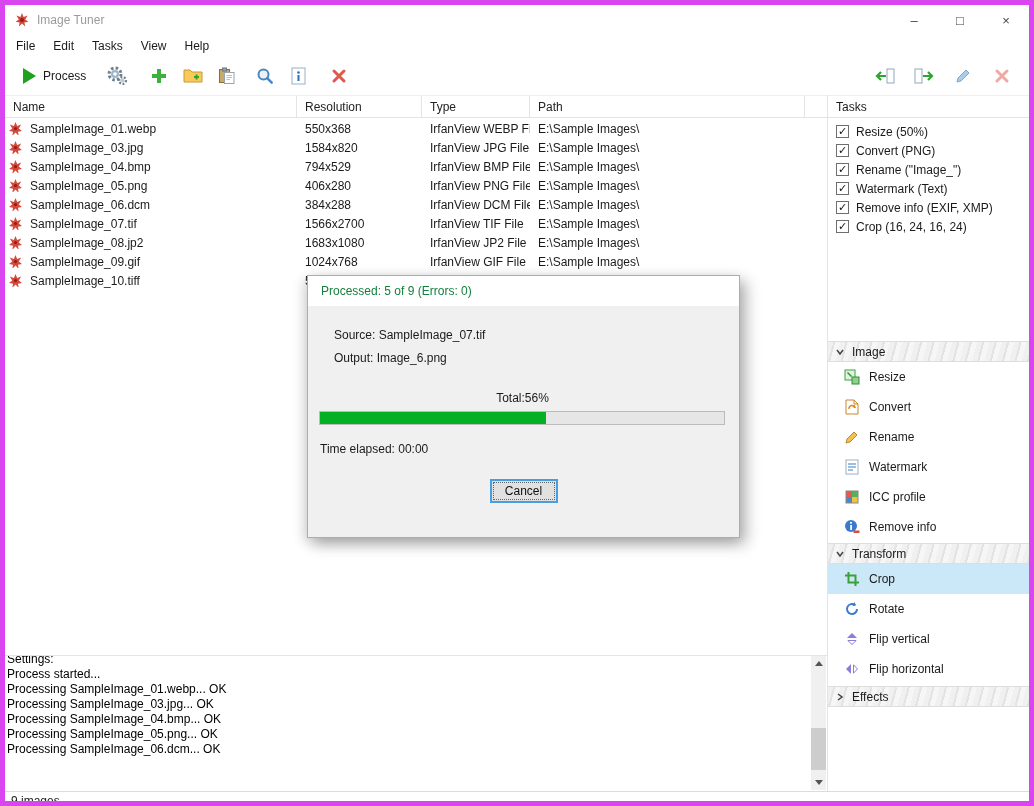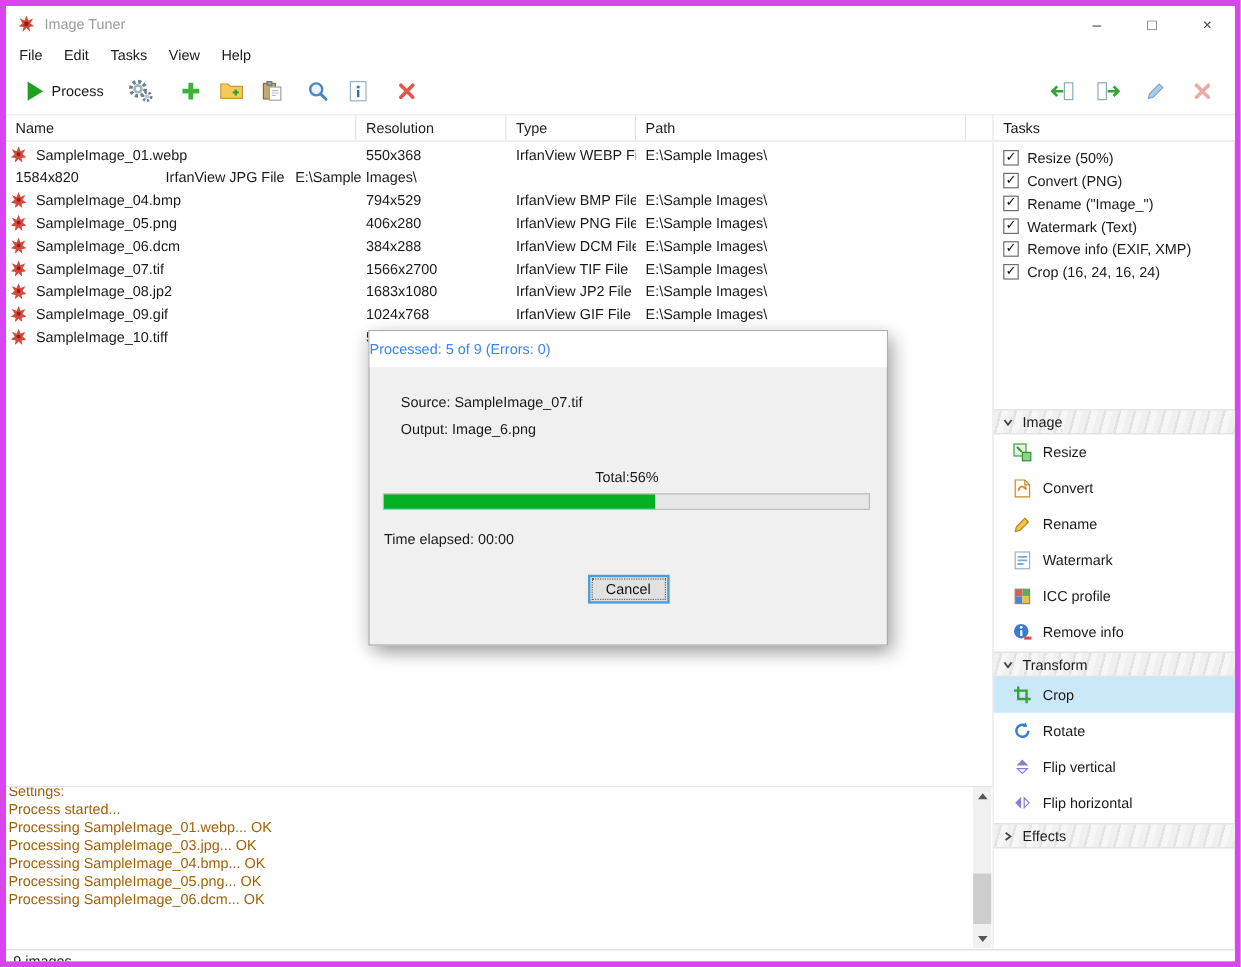--- a/index.html
+++ b/index.html
@@ -56,35 +56,35 @@
   #items-image{top:357px}
   #items-transform{top:559px}
   .side-item{height:30px;display:flex;align-items:center;padding-left:16px;gap:9px;}
   .side-item.selected{background:#cbe8f9;}
   .sicon{width:16px;height:16px;display:inline-flex;flex:0 0 16px;}
 
   
   .log-panel{position:absolute;left:0;top:650px;width:822px;height:136px;border-top:1px solid #e4e4e4;overflow:hidden;background:#fff;}
   .log-lines{position:absolute;left:2px;top:-4px;width:790px;}
   .log-line{height:15px;line-height:15px;white-space:pre;}
-  .c-green{color:#a16207}.c-black{color:#1a1a1a}
+  .c-green{color:#000000}.c-black{color:#1a1a1a}
   .scrollbar{position:absolute;left:806px;top:651px;width:15px;height:134px;background:#f0f0f0;}
   .sb-btn{position:absolute;left:0;width:15px;height:15px;display:flex;align-items:center;justify-content:center;background:#f0f0f0;}
   .sb-up{top:0}.sb-down{bottom:0}
   .tri-up{width:0;height:0;border-left:4px solid transparent;border-right:4px solid transparent;border-bottom:5px solid #555;}
   .tri-down{width:0;height:0;border-left:4px solid transparent;border-right:4px solid transparent;border-top:5px solid #555;}
   .sb-thumb{position:absolute;left:0;top:72px;width:15px;height:42px;background:#cdcdcd;}
 
   
   .statusbar{position:absolute;left:0;top:786px;width:100%;height:19px;border-top:1px solid #dcdcdc;display:flex;align-items:center;padding-left:6px;color:#222;background:#fff;}
 
   
   .dialog{position:absolute;left:302px;top:270px;width:433px;height:263px;background:#f0f0f0;border:1px solid #adadad;
     box-shadow:6px 6px 14px rgba(0,0,0,.30),-4px 4px 12px rgba(0,0,0,.12);z-index:10;}
-  .dialog-title{height:30px;background:#fff;display:flex;align-items:center;color:#3b82f6;}
+  .dialog-title{height:30px;background:#fff;display:flex;align-items:center;padding-left:13px;color:#15803d;}
   .dlg-src{margin:22px 0 0 26px;}
   .dlg-out{margin:9px 0 0 26px;}
   .total-row{margin:26px 14px 0 12px;display:flex;justify-content:center;}
   .progress{margin:6px 14px 0 11px;height:14px;background:#e6e6e6;border:1px solid #bcbcbc;}
   .progress-fill{height:100%;background:#06b025;width:0;}
   .dlg-elapsed{margin:17px 5px 0 12px;}
   .cancel-btn{display:block;margin:23px auto 0;min-width:68px;height:24px;background:#e1e1e1;border:2px solid #4a9ede;
     font-family:"Liberation Sans",sans-serif;font-size:12px;color:#111;outline:1px dotted #666;outline-offset:-4px;}
 </style>
 </head>
@@ -215,20 +215,29 @@
             </svg>
           </span>
           <span>SampleImage_01.webp</span>
         </span>
         <span class="cell c-res">550x368</span>
         <span class="cell c-type">IrfanView WEBP File</span>
         <span class="cell c-path">E:\Sample Images\</span>
       </div>
 
       <div class="row">
+        <span class="cell c-name">
+          <span class="ficon">
+            <svg width="13" height="13" viewBox="0 0 16 16">
+              <path d="M8 0l2 5 5-2-3 5 4 3-5 1 1 5-4-4-4 4 1-5-5-1 4-3-3-5 5 2z" fill="#d6483b"></path>
+              <circle cx="8" cy="8" r="2" fill="#911f12"></circle>
+            </svg>
+          </span>
+          <span>SampleImage_03.jpg</span>
+        </span>
         <span class="cell c-res">1584x820</span>
         <span class="cell c-type">IrfanView JPG File</span>
         <span class="cell c-path">E:\Sample Images\</span>
       </div>
 
       <div class="row">
         <span class="cell c-name">
           <span class="ficon">
             <svg width="13" height="13" viewBox="0 0 16 16">
               <path d="M8 0l2 5 5-2-3 5 4 3-5 1 1 5-4-4-4 4 1-5-5-1 4-3-3-5 5 2z" fill="#d6483b"></path>

